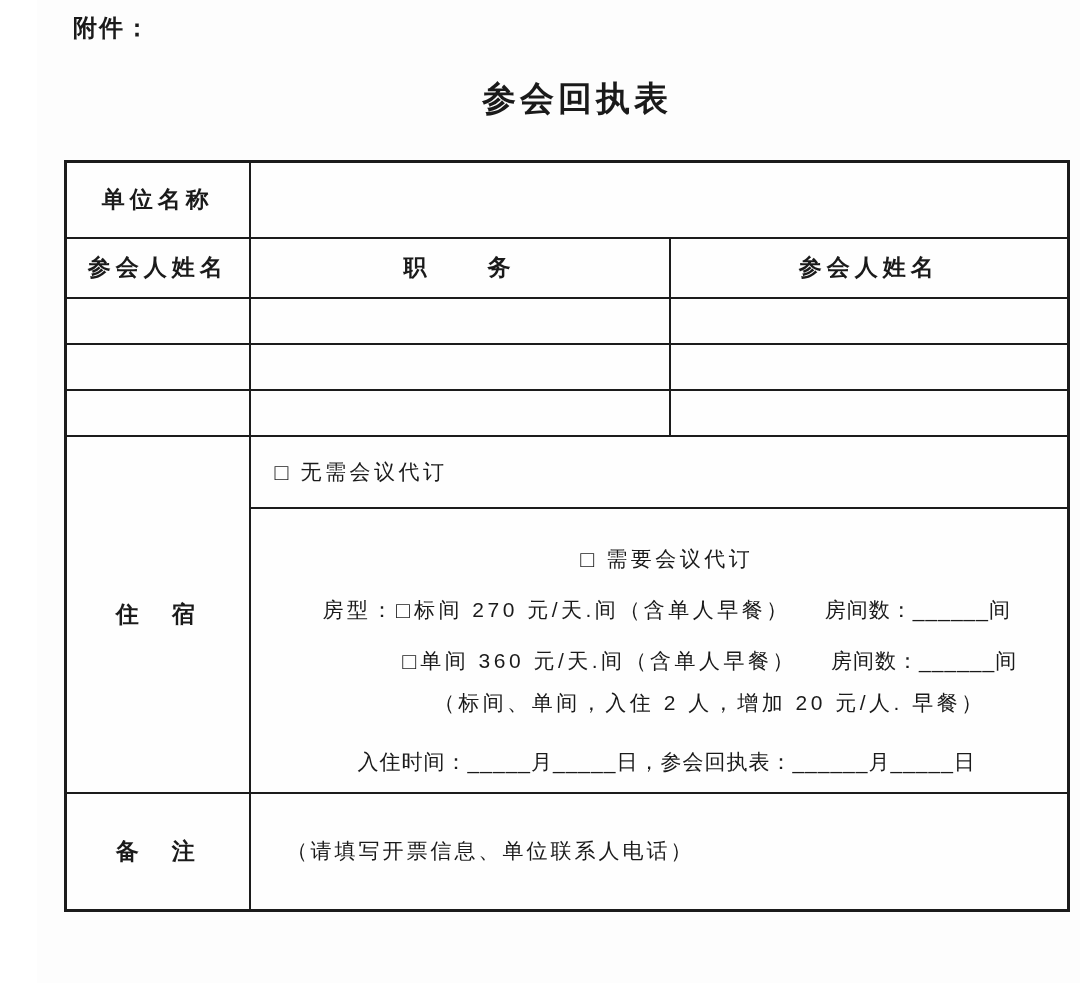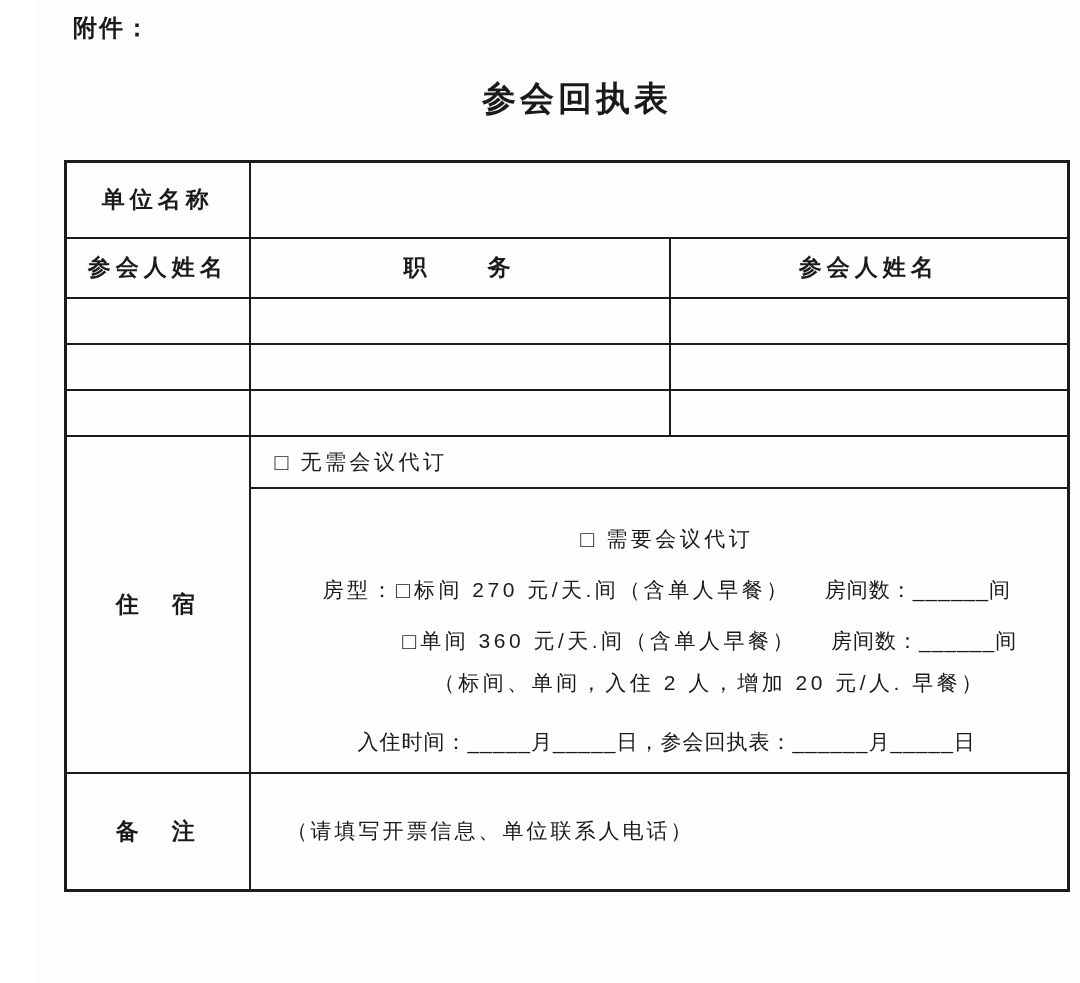--- a/index.html
+++ b/index.html
@@ -32,21 +32,21 @@
     border: 3px solid #1c1c1c;
     background: #fefefe;
   }
   table.form td {
     border: 2px solid #1c1c1c;
     vertical-align: middle;
   }
   .r-a td { height: 76px; }
   .r-b td { height: 60px; }
   .r-e td { height: 46px; }
-  .r-f1 td { height: 52px; }
+  .r-f1 td { height: 72px; }
   .r-f2 td { height: 285px; }
   .r-g td { height: 118px; }
   .label-cell {
     text-align: center;
     font-weight: 700; font-size: 23px; letter-spacing: 5px;
     white-space: nowrap;
   }
   .opt-cell { padding-left: 24px; }
   .acc-cell {
     vertical-align: top;

